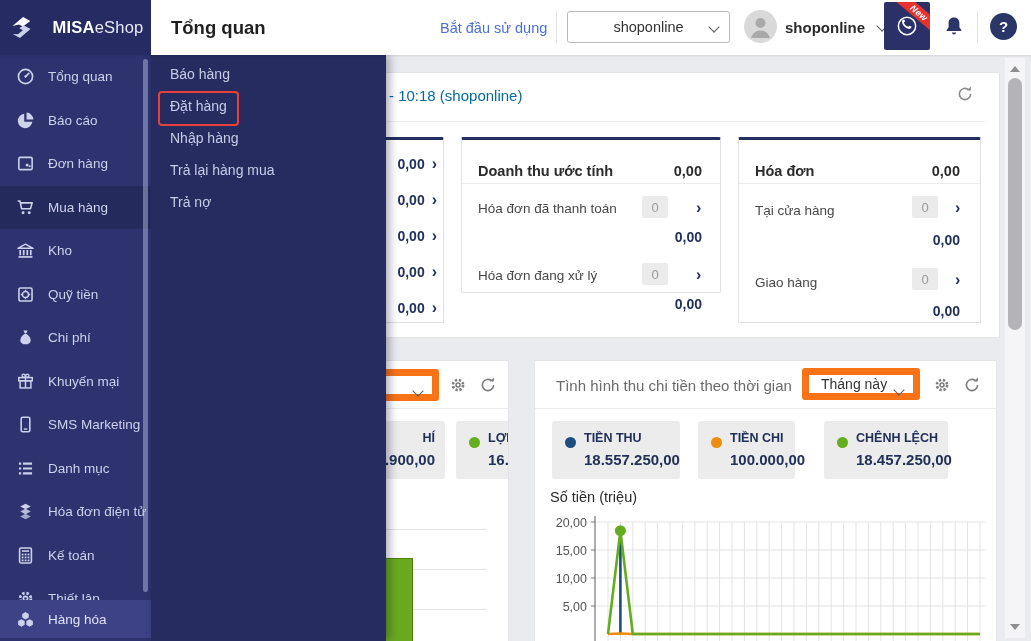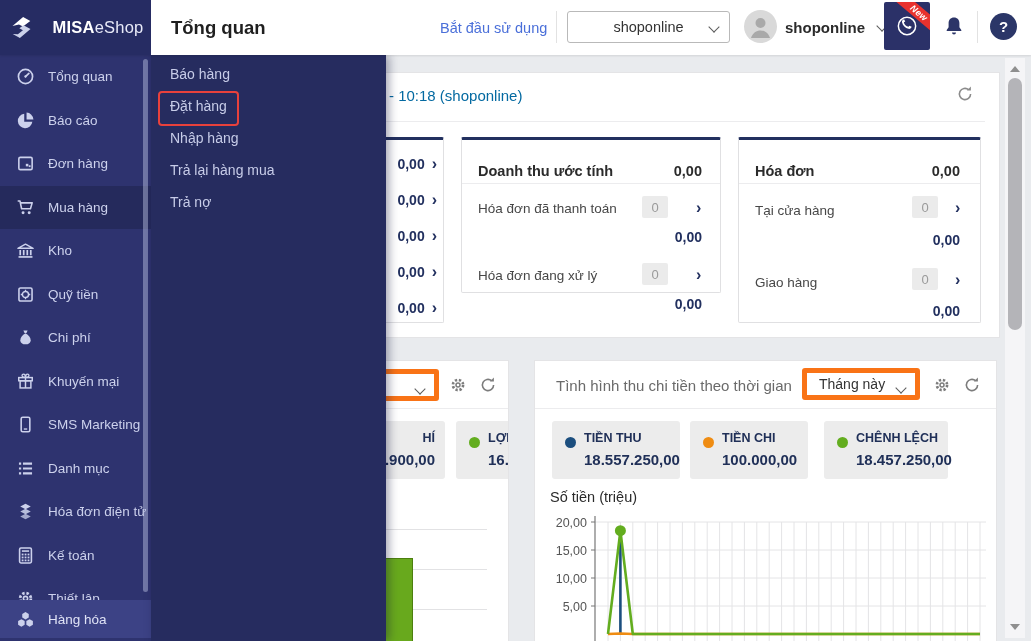--- a/index.html
+++ b/index.html
@@ -71,21 +71,21 @@
          font-size:13px;display:flex;align-items:center;justify-content:center;cursor:pointer}
   .card-chev{position:absolute;color:#22305f;font-weight:700;font-size:16px;line-height:16px;cursor:pointer}
   .card-chev::after{content:"›"}
   .mini-rows{position:absolute;left:0;top:0;right:0;display:flex;flex-direction:column;padding-top:6px}
   .mini-row{height:36px;display:flex;align-items:center;justify-content:flex-end;padding-right:6px;gap:7px;cursor:pointer}
   .mini-row .val{font-size:14px;font-weight:700;color:#22305f}
   .mini-row .c::after{content:"›";color:#22305f;font-weight:700;font-size:16px}
 
   .g-ico{position:absolute;color:#7c7c7c;cursor:pointer}
   .g-ico svg{width:18px;height:18px}
-  .dd{position:absolute;height:32px;border:5px solid #f97316;border-radius:3px;background:#fff;cursor:pointer;
+  .dd{position:absolute;height:32px;border:7px solid #f97316;border-radius:3px;background:#fff;cursor:pointer;
       box-sizing:border-box;font-size:14px;color:#333;display:flex;align-items:center;padding-left:12px}
   .dd .chev{position:absolute;right:10px;top:11px}
   .chip{position:absolute;height:58px;background:#ececec;border-radius:3px}
   .chip .dot{position:absolute;left:13px;top:16px;width:11px;height:11px;border-radius:50%}
   .chip .lbl{position:absolute;left:32px;top:10px;font-size:12.5px;font-weight:700;color:#203058;white-space:nowrap}
   .chip .val{position:absolute;left:32px;top:30px;font-size:15px;font-weight:700;color:#203058;white-space:nowrap}
   .chart-title{position:absolute;font-size:15px;color:#6a6a6a;white-space:nowrap}
   .y-title{position:absolute;font-size:14.5px;font-weight:400;color:#2b2b2b}
 
   .bar-chart-area{position:absolute;background:#fff}
@@ -222,21 +222,21 @@
           <path d="M14.9 1.5v4h-4Z" fill="currentColor"></path>
         </svg>
     </span>
     <div class="sep" style="left:0;right:0;top:47px"></div>
 
     <div class="chip" style="left:17px;top:60px;width:128px">
       <span class="dot" style="background: rgb(27, 78, 126);"></span>
       <div class="lbl">TIỀN THU</div>
       <div class="val">18.557.250,00</div>
     </div>
-    <div class="chip" style="left:155px;top:60px;width:118px">
+    <div class="chip" style="left:163px;top:60px;width:97px">
       <span class="dot" style="background: rgb(239, 140, 18);"></span>
       <div class="lbl">TIỀN CHI</div>
       <div class="val">100.000,00</div>
     </div>
     <div class="chip" style="left:289px;top:60px;width:124px">
       <span class="dot" style="background: rgb(99, 173, 31);"></span>
       <div class="lbl">CHÊNH LỆCH</div>
       <div class="val">18.457.250,00</div>
     </div>
 

